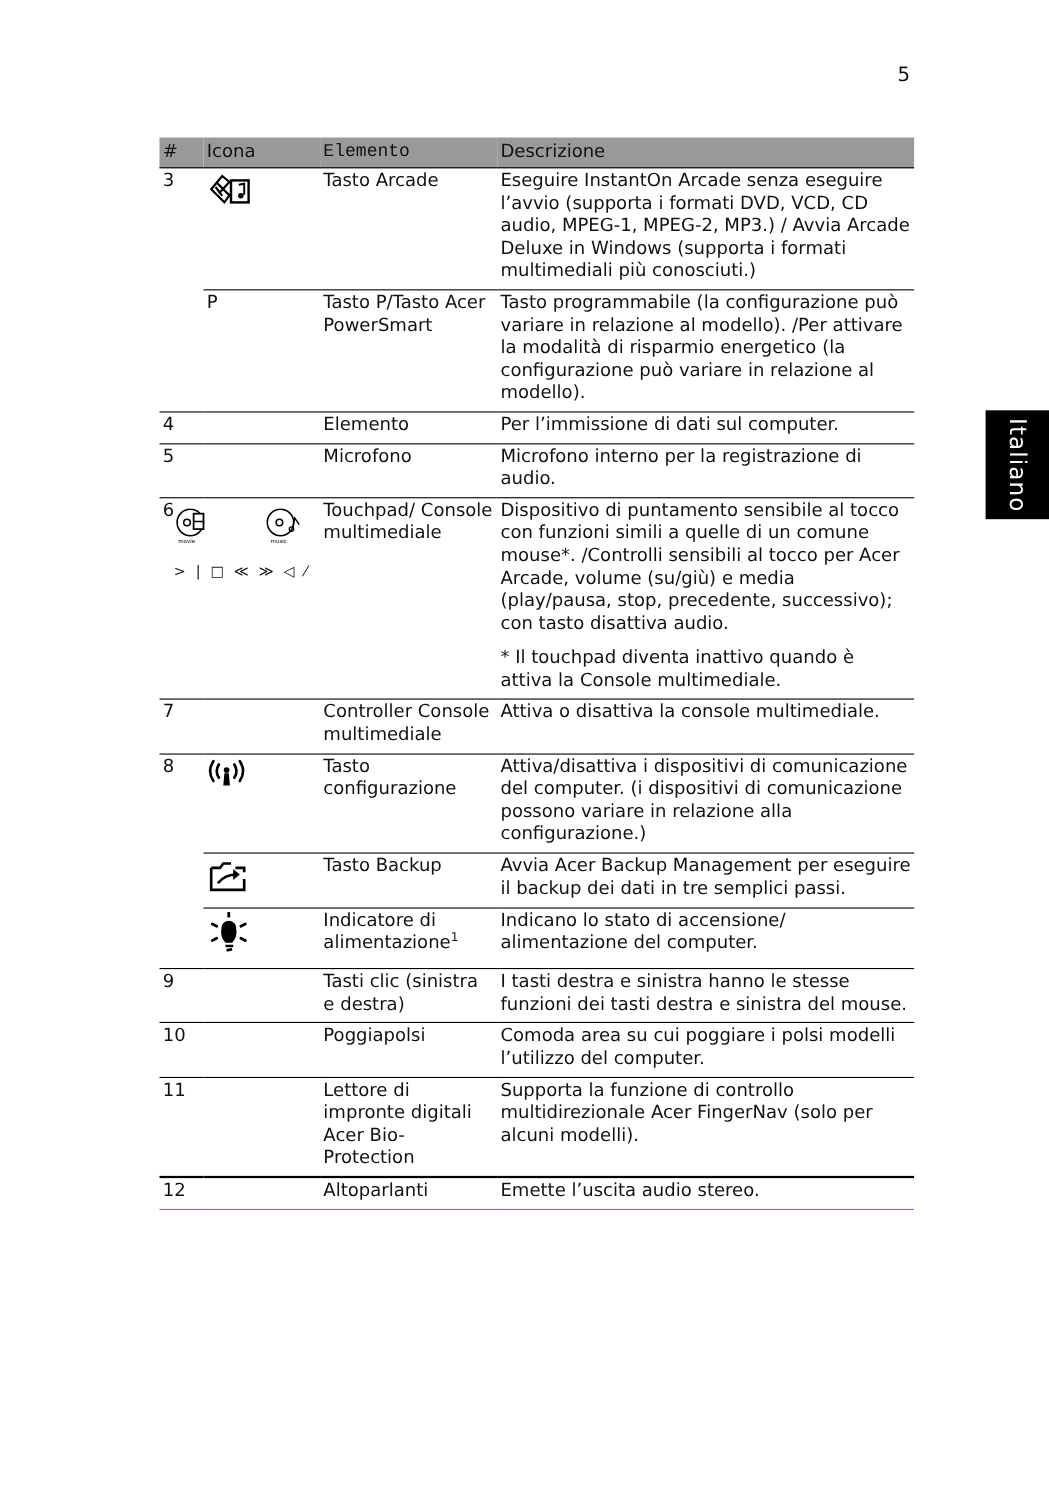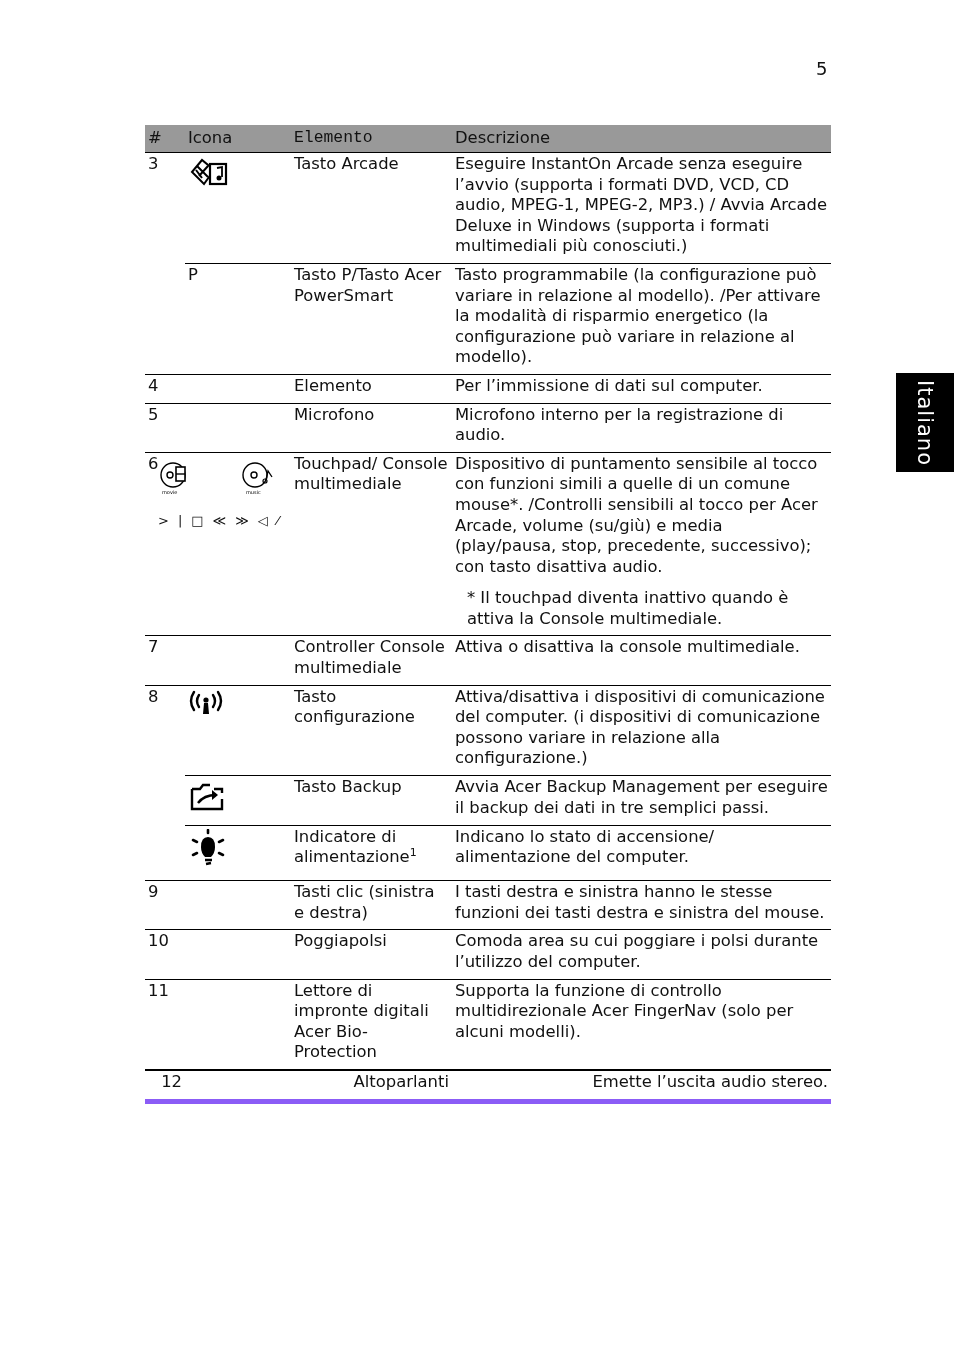--- a/index.html
+++ b/index.html
@@ -8,27 +8,27 @@
   .lang-tab { position:absolute; left:896px; top:373px; width:58px; height:99px; background:#000; }
   .lang-tab span { position:absolute; left:50%; top:50%; transform:translate(-50%,-50%) rotate(90deg); color:#fff; font-size:21px; letter-spacing:1px; white-space:nowrap; }
   table { position:absolute; left:145px; top:125px; width:686px; border-collapse:collapse; font-size:16.4px; line-height:20.6px; }
   th { background:#999; text-align:left; font-weight:normal; padding:0 3px; height:27px; border-bottom:1.5px solid #000; }
   td { vertical-align:top; padding:1px 3px 6px 3px; }
   .c0 { width:34px; }
   .c1 { width:88px;margin-top:18px; }
   .c2 { width:155px;font-family:Liberation Mono, monospace; }
   tr.rb td { border-top:1px solid #000; }
   tr.rbs td.sub { border-top:1px solid #000; }
-  tr.last td { border-bottom:5px solid #8b5cf6;text-align:right; }
+  tr.last td { border-bottom:1px solid #8b5cf6; }
   tr.thick td { border-top:2px solid #000; }
   sup { font-size:11px; line-height:0; }
   .icon { display:inline-block; margin-top:2px; }
   .media-icons { display:flex; justify-content:space-between; width:120px; margin-top:8px; margin-left:-30px; }
   .ctrl-icons { font-size:13px; margin-left:-30px; margin-top:10px; letter-spacing:9px; white-space:nowrap; }
-  .note { margin-top:11px;margin-left:12px; }
+  .note { margin-top:11px; }
 </style>
 </head>
 <body>
 
 <div class="page-num">5</div>
 <div class="lang-tab">
     <span>Italiano</span>
   </div>
 
 <table>
@@ -174,21 +174,21 @@
     <tr class="rb">
       <td>9</td>
       <td></td>
       <td>Tasti clic (sinistra e destra)</td>
       <td>I tasti destra e sinistra hanno le stesse funzioni dei tasti destra e sinistra del mouse.</td>
     </tr>
     <tr class="rb">
       <td>10</td>
       <td></td>
       <td>Poggiapolsi</td>
-      <td>Comoda area su cui poggiare i polsi durante l’utilizzo del computer.</td>
+      <td>Comoda area su cui poggiare i polsi modelli l’utilizzo del computer.</td>
     </tr>
     <tr class="rb">
       <td>11</td>
       <td></td>
       <td>Lettore di impronte digitali Acer Bio-Protection</td>
       <td>Supporta la funzione di controllo multidirezionale Acer FingerNav (solo per alcuni modelli).</td>
     </tr>
     <tr class="thick last">
       <td>12</td>
       <td></td>

